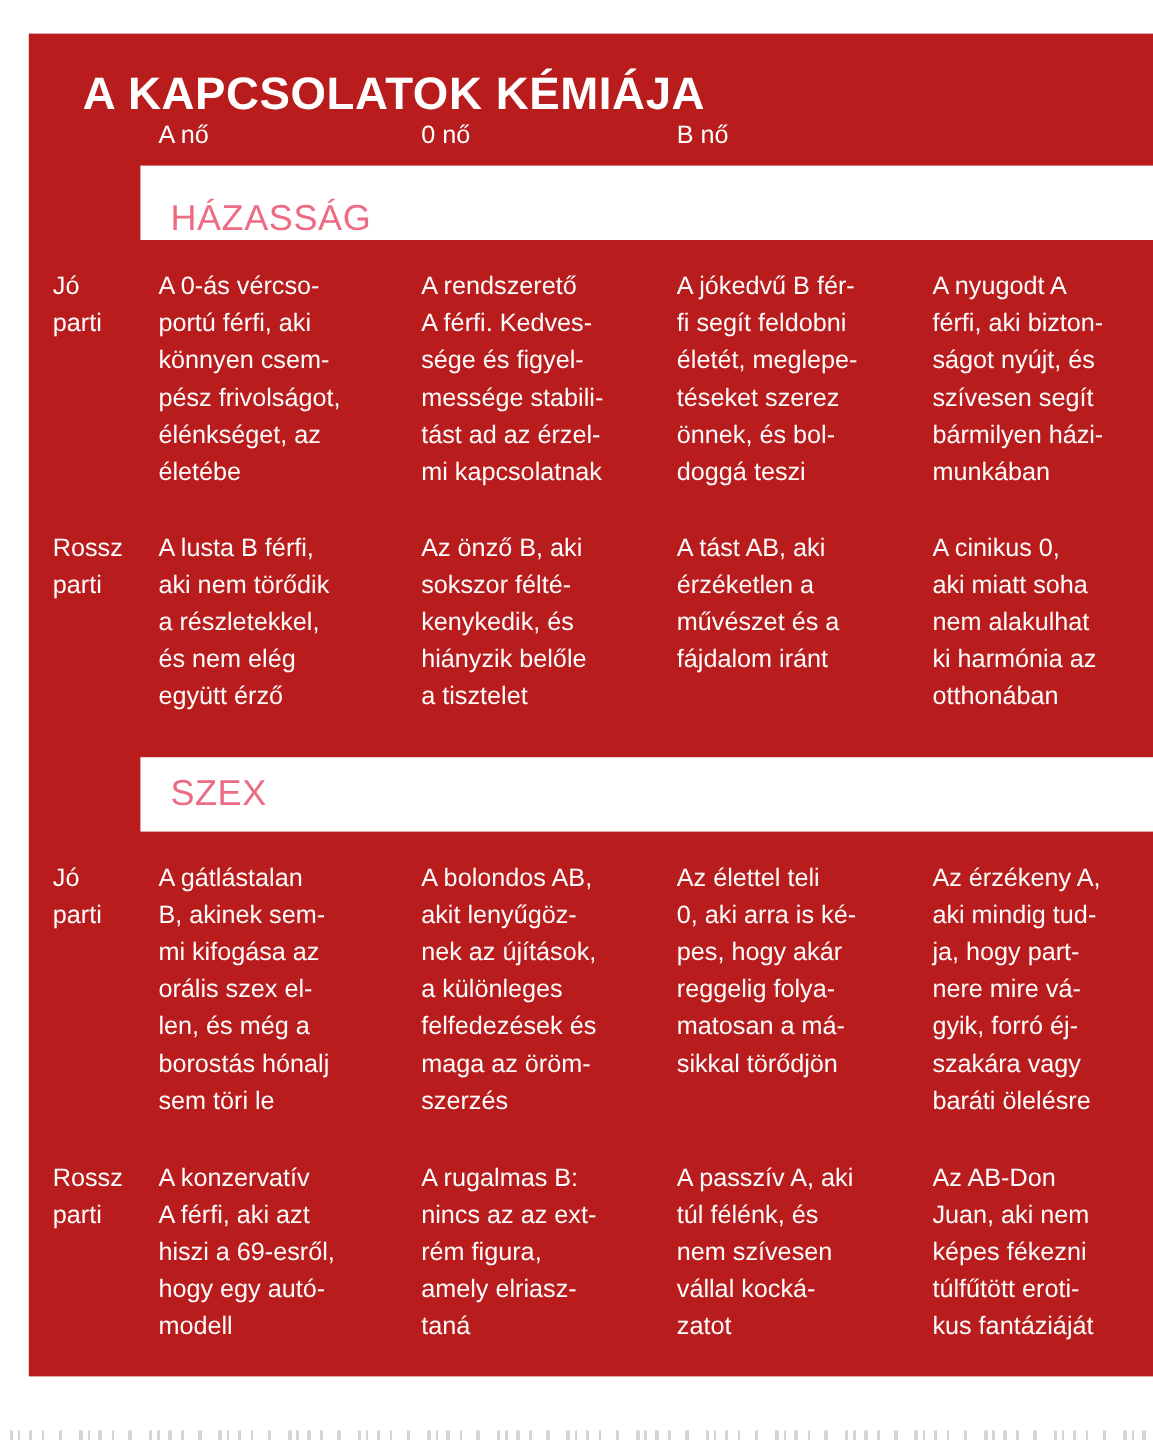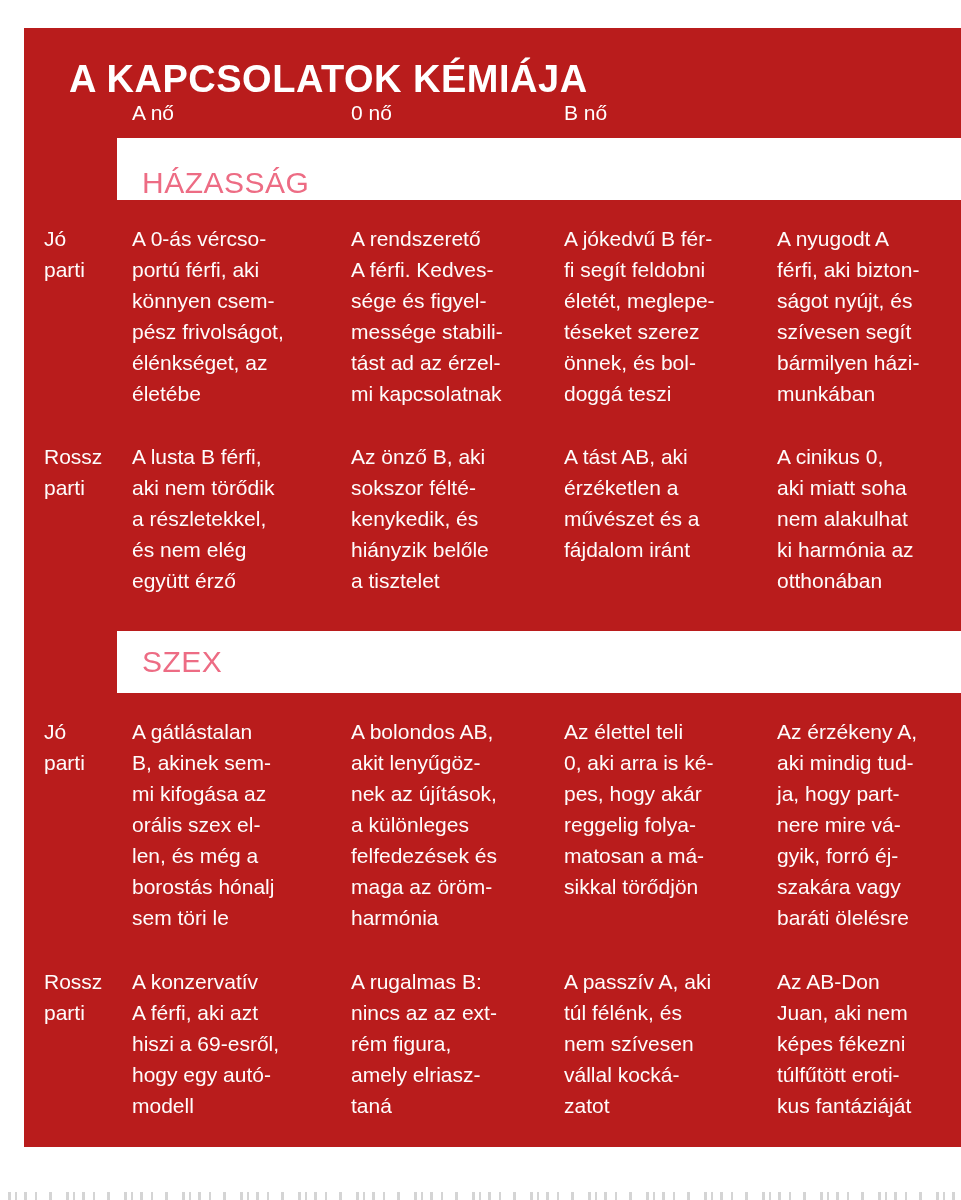--- a/index.html
+++ b/index.html
@@ -176,21 +176,21 @@
 orális szex el-
 len, és még a
 borostás hónalj
 sem töri le</span>
         <span class="cell">A bolondos AB,
 akit lenyűgöz-
 nek az újítások,
 a különleges
 felfedezések és
 maga az öröm-
-harmónia</span>
+szerzés</span>
         <span class="cell">Az élettel teli
 0, aki arra is ké-
 pes, hogy akár
 reggelig folya-
 matosan a má-
 sikkal törődjön</span>
         <span class="cell">Az érzékeny A,
 aki mindig tud-
 ja, hogy part-
 nere mire vá-

